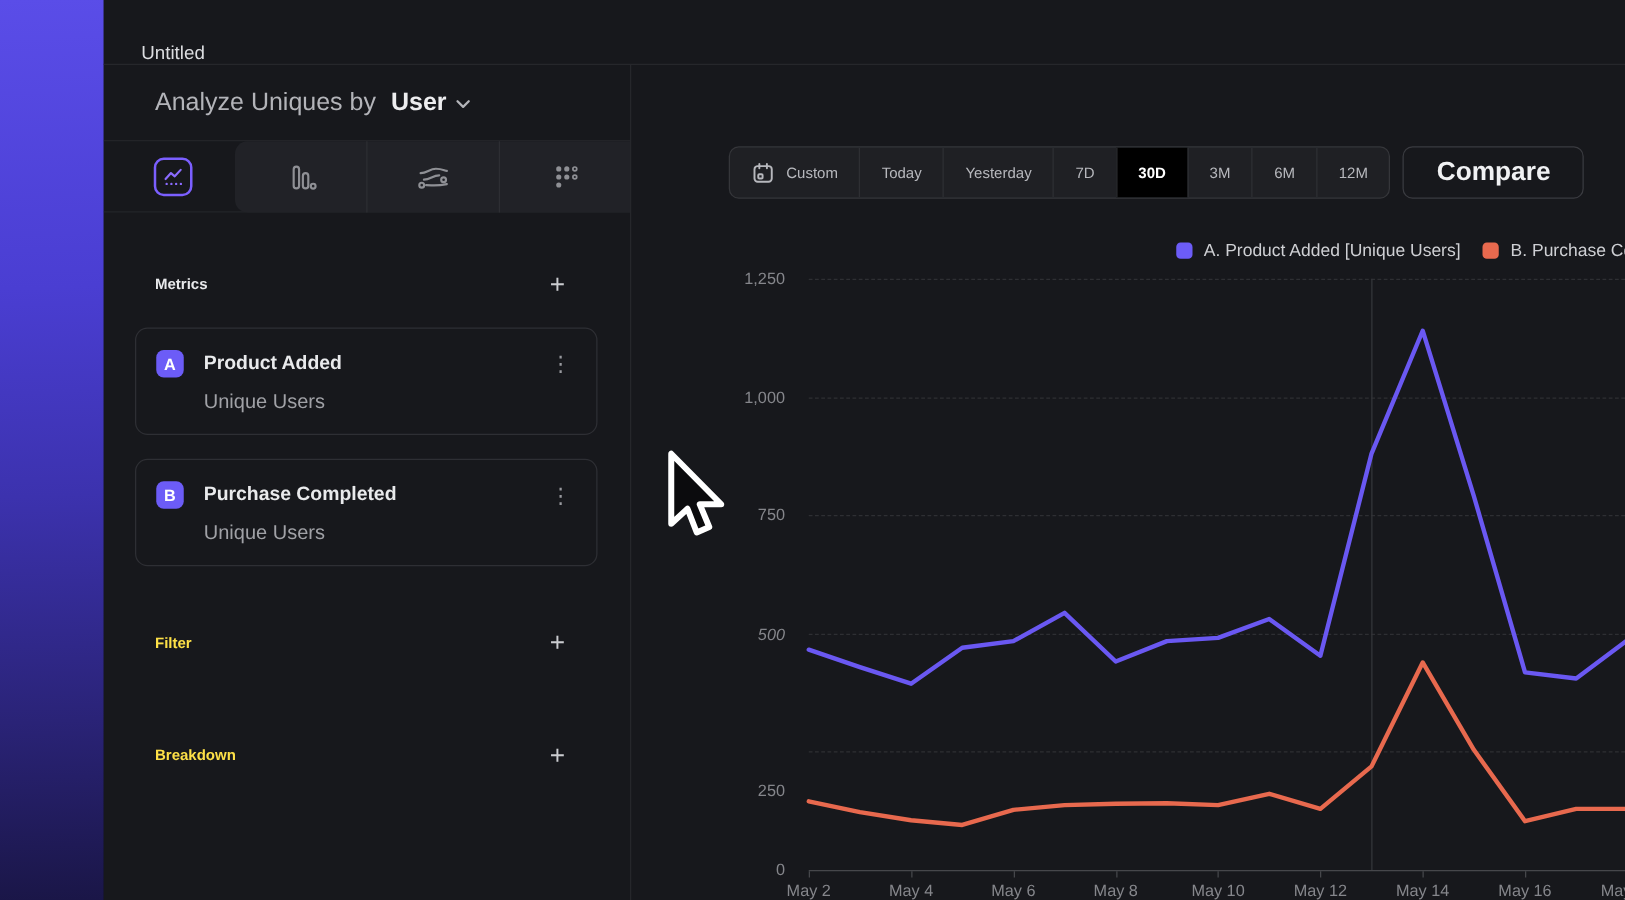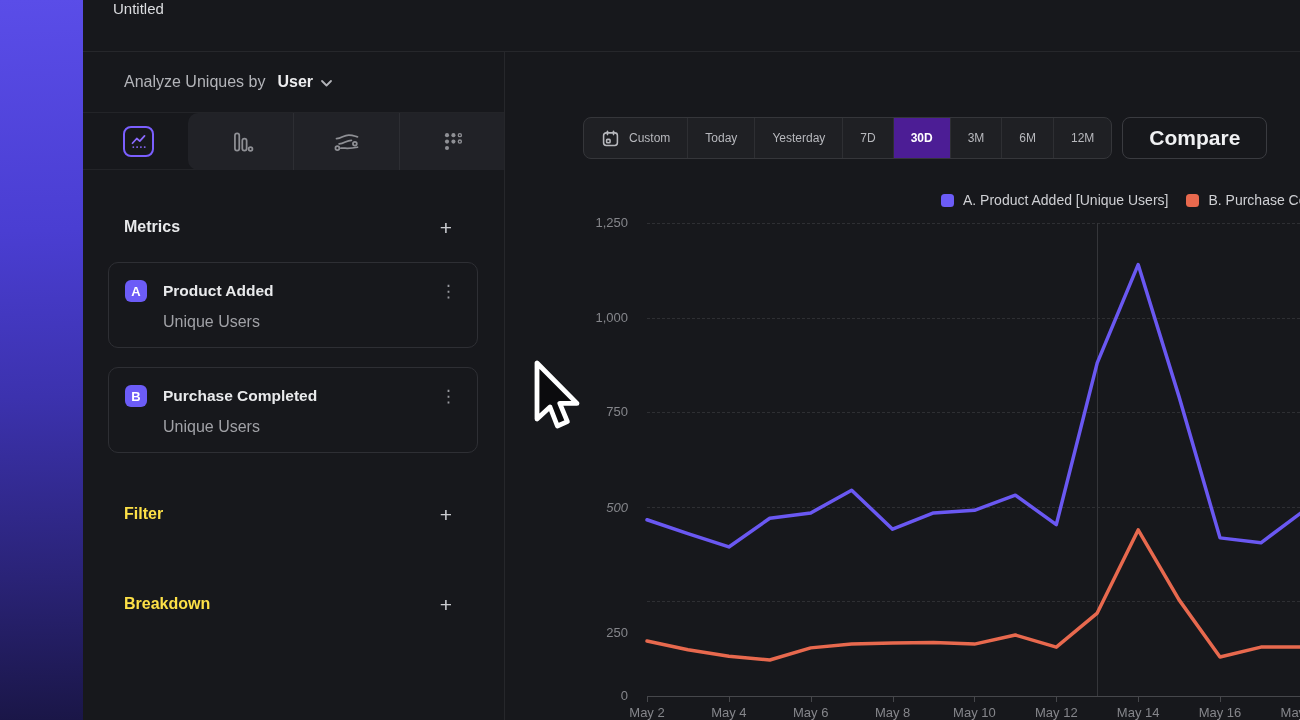--- a/index.html
+++ b/index.html
@@ -4,46 +4,46 @@
 <style>
   * { margin:0; padding:0; box-sizing:border-box; }
   html,body { width:1300px; height:720px; overflow:hidden; background:#0e0f12;
               font-family:"Liberation Sans", sans-serif; }
   .wallpaper { position:absolute; left:0; top:0; width:83px; height:720px;
     background:linear-gradient(178deg,#5a4de8 0%,#4a3ed2 32%,#3c32ae 55%,#2a2377 80%,#1a1647 100%); }
   .app { position:absolute; left:83px; top:0; width:1217px; height:720px;
          background:#17181c; color:#e8e9eb; }
 
   
-  .topbar { height:52px; display:flex; align-items:flex-start; padding-left:30px;
+  .topbar { height:52px; display:flex; align-items:flex-end; padding-left:30px;
             border-bottom:1px solid #26272b; }
   .topbar .title { font-size:15px; font-weight:500; color:#dcdde0; }
 
   .content { display:flex; height:668px; }
 
   
   .sidebar { width:422px; border-right:1px solid #26272b; flex:none; overflow:hidden; }
   .analyze-row { height:61px; display:flex; align-items:center; padding-left:41px;
-                 border-bottom:1px solid #232428; font-size:16px; }
+                 border-bottom:1px solid #232428; font-size:20px; }
   .analyze-prefix { color:#b3b4b9; }
   .analyze-value { color:#ededef; font-weight:600; margin-left:12px; }
   .chev { margin-left:7px; margin-top:2px; }
 
   .tabs-row { height:57px; position:relative; border-bottom:1px solid #232428; }
   .tab-selected { position:absolute; left:40px; top:13px; width:31px; height:31px;
     border:2px solid #7b5fff; border-radius:8px; display:flex; align-items:center;
     justify-content:center; cursor:pointer; }
   .tab-tray { position:absolute; left:105px; top:0; width:317px; height:57px;
     background:#212227; border-radius:10px 0 0 10px; display:flex; }
   .tab-cell { flex:1; display:flex; align-items:center; justify-content:center; cursor:pointer; }
   .tab-cell + .tab-cell { border-left:1px solid #2d2e33; }
 
   .section-row { display:flex; align-items:center; justify-content:space-between;
                  padding:0 52px 0 41px; height:34px; }
-  .section-label { font-size:16px; font-weight:600; color:#e8e9eb; }
+  .section-label { font-size:12px; font-weight:600; color:#e8e9eb; }
   .section-label.dim { color:#fde047; }
   .plus { font-size:21px; font-weight:300; color:#cbccd0; cursor:pointer; line-height:1; }
 
   .metrics-header { margin-top:40px; }
   .metric-card { margin:18px 26px 0 25px; height:86px; border:1px solid #2e2f34;
     border-radius:10px; padding:17px 16px 0 16px; cursor:pointer; }
   .metric-card + .metric-card { margin-top:19px; }
   .mc-top { display:flex; align-items:center; }
   .badge { width:22px; height:22px; border-radius:6px; background:#6c5cf7; color:#fff;
     font-size:13px; font-weight:600; display:flex; align-items:center; justify-content:center; flex:none; }
@@ -56,21 +56,21 @@
 
   
   .main { position:relative; flex:1; overflow:hidden; }
 
   .range-bar { position:absolute; top:65px; left:78px; display:flex; align-items:stretch; }
   .range-group { display:flex; border:1px solid #35363a; border-radius:8px;
     background:#1f2024; overflow:hidden; height:42px; }
   .range-btn { display:flex; align-items:center; padding:0 17px; font-size:12px;
     color:#b7b8bd; cursor:pointer; white-space:nowrap; }
   .range-btn + .range-btn { border-left:1px solid #2e2f33; }
-  .range-btn.selected { background:#4c1d95; color:#ffffff; font-weight:600; }
+  .range-btn.selected { background:#000000; color:#ffffff; font-weight:600; }
   .range-btn .cal { margin-right:9px; }
   .compare-btn { margin-left:10px; height:42px; display:flex; align-items:center;
     padding:0 26px; border:1px solid #3a3b40; border-radius:8px; font-size:21px;
     font-weight:600; color:#f0f1f3; cursor:pointer; white-space:nowrap; }
 
   .legend { position:absolute; top:140px; left:436px; display:flex; gap:18px;
             align-items:center; white-space:nowrap; }
   .legend-item { display:flex; align-items:center; gap:9px; font-size:14px; color:#cfd0d4; }
   .swatch { width:13px; height:13px; border-radius:3.5px; flex:none; }
 

